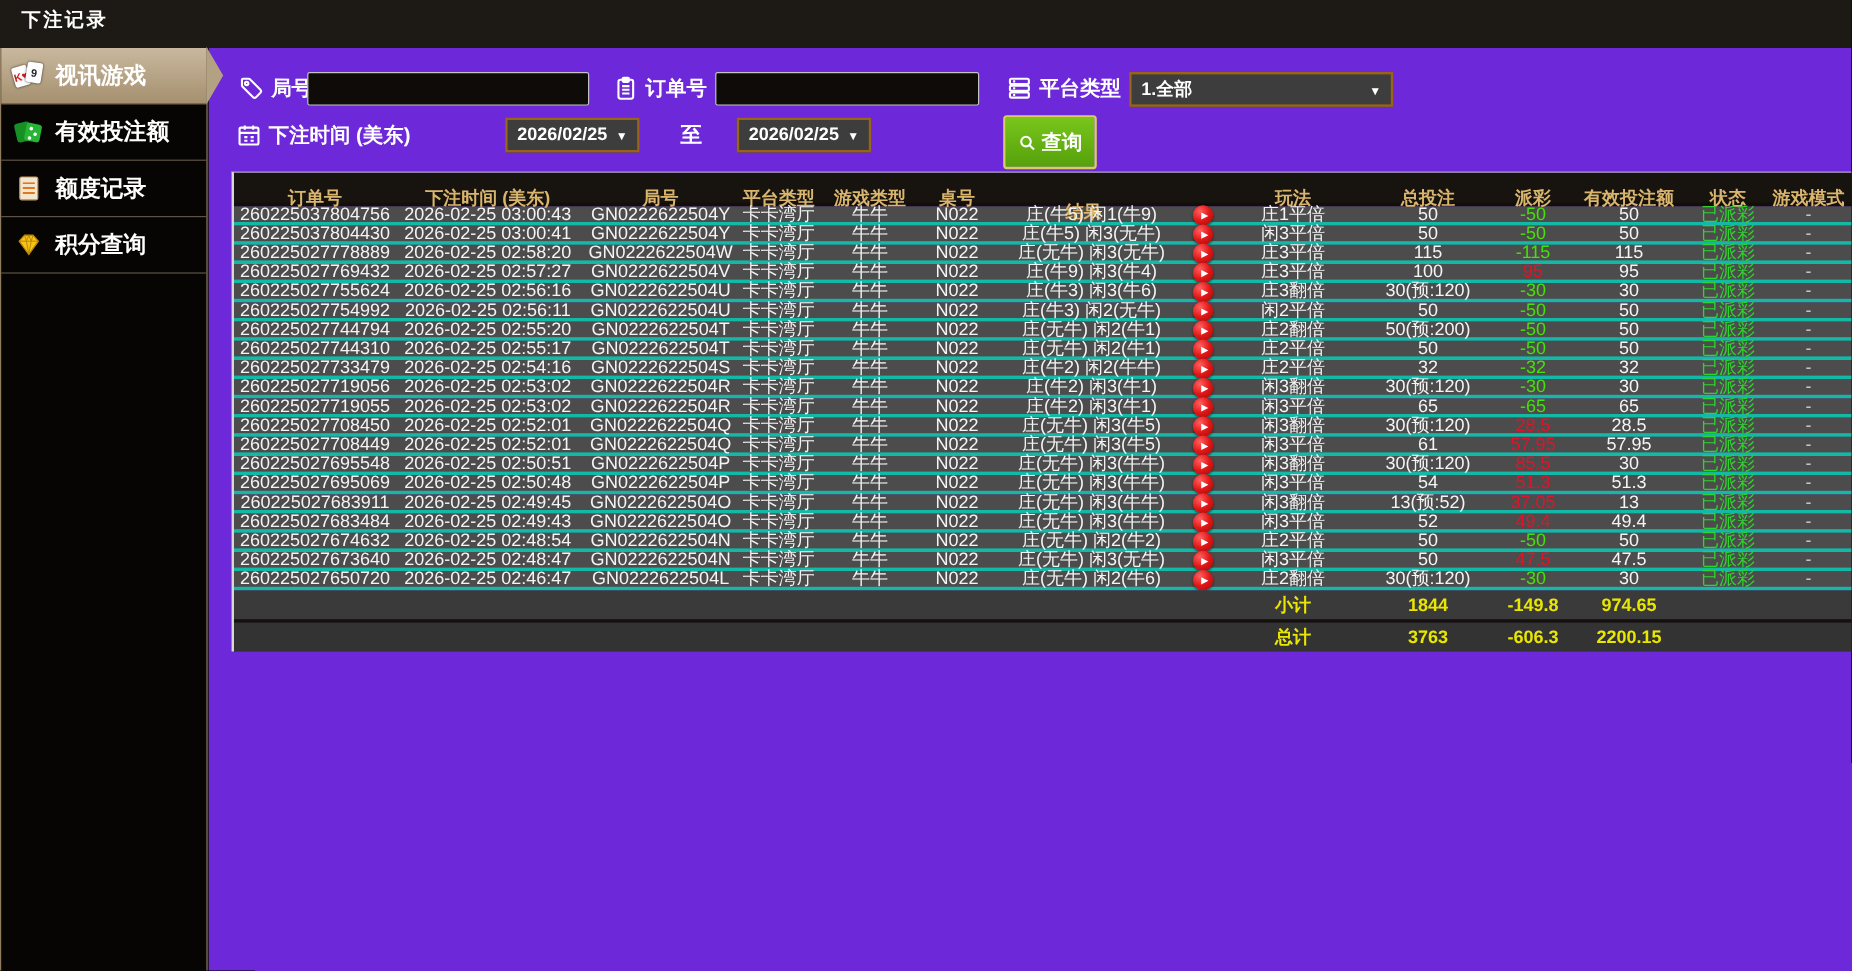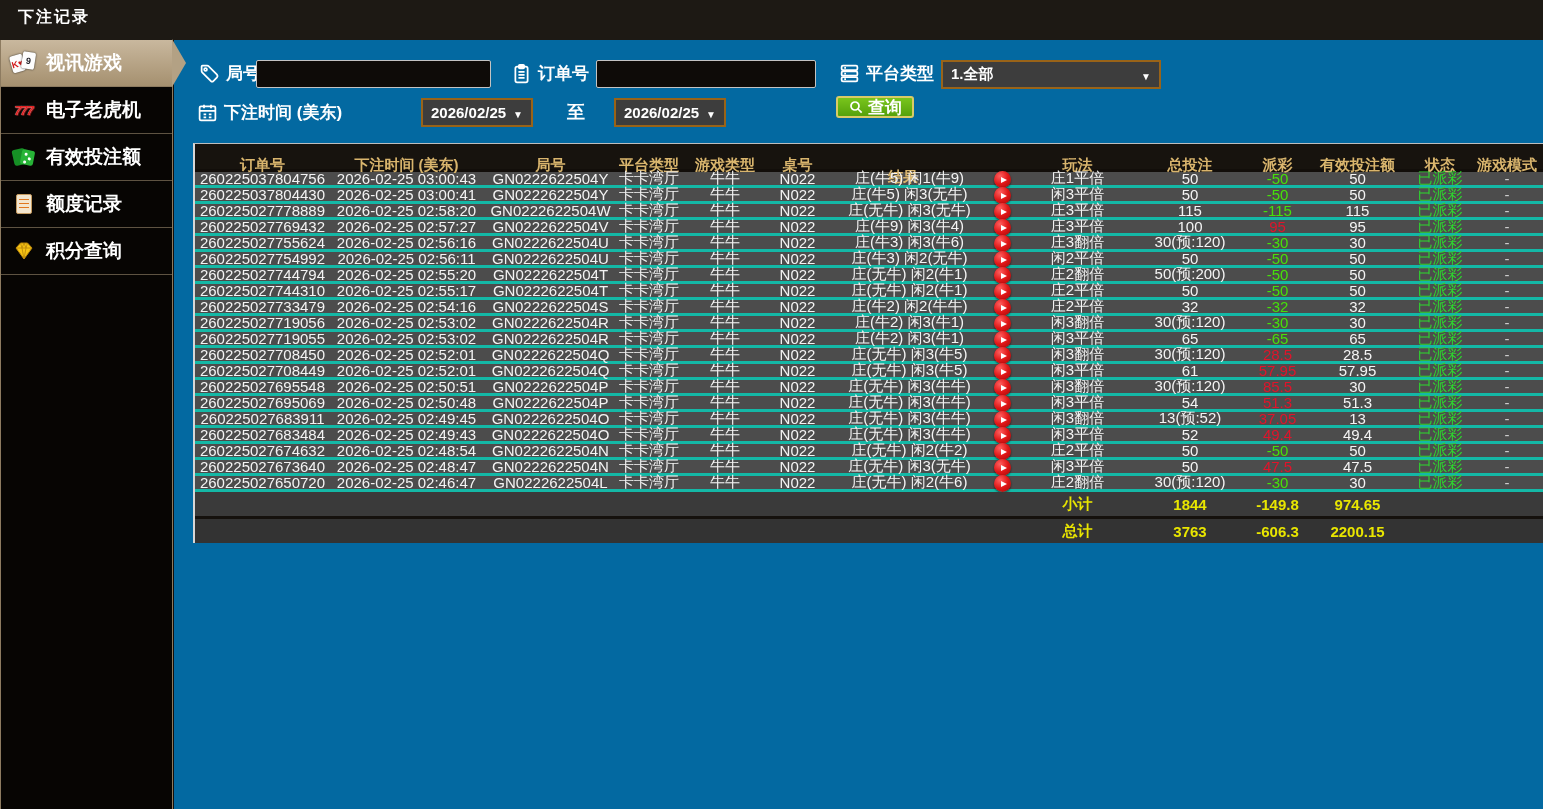--- a/index.html
+++ b/index.html
@@ -42,33 +42,33 @@
   .tg-a,.tg-b { position:absolute; border-radius:2.5px; }
   .tg-a { left:2px; top:3px; width:13px; height:16px; background:#168f25; transform:rotate(-13deg); }
   .tg-b { left:10px; top:4px; width:13px; height:15px; background:#27b437; transform:rotate(11deg); }
   .tg-b::after { content:""; position:absolute; left:3px; top:3px; width:3px; height:3px; border-radius:50%;
                  background:#fff; box-shadow:4px 4px 0 #fff,0 8px 0 rgba(255,255,255,.95); }
   .ledger-ic { position:relative; width:16px; height:20px; background:#f3e6cf; border:1px solid #c59a5f; border-radius:2px; }
   .ledger-ic::before { content:""; position:absolute; left:2px; top:4px; right:2px; height:10px;
                  background:repeating-linear-gradient(#e07820 0 1.5px,transparent 1.5px 4px); }
 
   
-  .main { position:absolute; left:174px; top:40px; right:0; bottom:0; background:#0369a1; }
+  .main { position:absolute; left:174px; top:40px; right:0; bottom:0; background:#6d28d9; }
 
   
   .flabel { position:absolute; display:flex; align-items:center; gap:6px; color:#ffffff; font-size:17px; font-weight:bold; white-space:nowrap; }
   .flabel svg { display:block; }
   .tbox { position:absolute; height:28px; background:#0e0b08; border:1px solid #c3c3c3; border-radius:2px;
           color:#eee; font-size:15px; padding:0 8px; outline:none; }
   .dd { position:absolute; height:29px; background:#3d3d3d; border:2px solid #996318; color:#ffffff;
         font-size:15px; font-weight:bold; display:flex; align-items:center; justify-content:space-between;
         padding:0 8px; cursor:pointer; }
   .dd .dd-arrow::after { content:"▼"; font-size:10px; color:#ffffff; }
   .to-label { position:absolute; color:#ffffff; font-size:18px; font-weight:bold; }
-  .search-btn { position:absolute; height:22px; background:linear-gradient(#79c51c,#55a10b); border:2px solid #d9cb67;
+  .search-btn { position:absolute; height:45px; background:linear-gradient(#79c51c,#55a10b); border:2px solid #d9cb67;
         border-radius:3px; color:#ffffff; font-size:17px; font-weight:bold; display:flex; align-items:center;
         justify-content:center; gap:4px; padding:0 10px; cursor:pointer; }
 
   
   .btable { position:absolute; left:19px; top:103px; width:1351px; border-left:2px solid #d7d7d7; border-top:1px solid #bdbdbd; }
   .grid-cols { display:grid; grid-template-columns:135px 153px 135px 62px 90px 55px 200px 105px 120px 55px 105px 60px 1fr; align-items:center; }
   .thead { height:28px; background:#17130e; border-bottom:3px solid #120e0a; }
   .hc { text-align:center; color:#d9b56d; font-size:15px; font-weight:bold; white-space:nowrap; }
   .trow { height:16px; background:#4c4c4c; border-bottom:3px solid #14b8a6; }
   .tc { text-align:center; color:#f4f4f4; font-size:15px; white-space:nowrap; overflow:hidden; }
@@ -111,26 +111,20 @@
           <span class="side-icon">
             <span class="cards-ic">
               <span class="card ck">K♥</span>
               <span class="card c9">9</span>
             </span>
           </span>
           <span class="side-label">视讯游戏</span>
         </div>
         <div class="side-item">
           <span class="side-icon">
-            <span class="slot-ic">777</span>
-          </span>
-          <span class="side-label">电子老虎机</span>
-        </div>
-        <div class="side-item">
-          <span class="side-icon">
             <span class="tg-ic">
               <span class="tg-a"></span>
               <span class="tg-b"></span>
             </span>
           </span>
           <span class="side-label">有效投注额</span>
         </div>
         <div class="side-item">
           <span class="side-icon">
             <span class="ledger-ic"></span>

